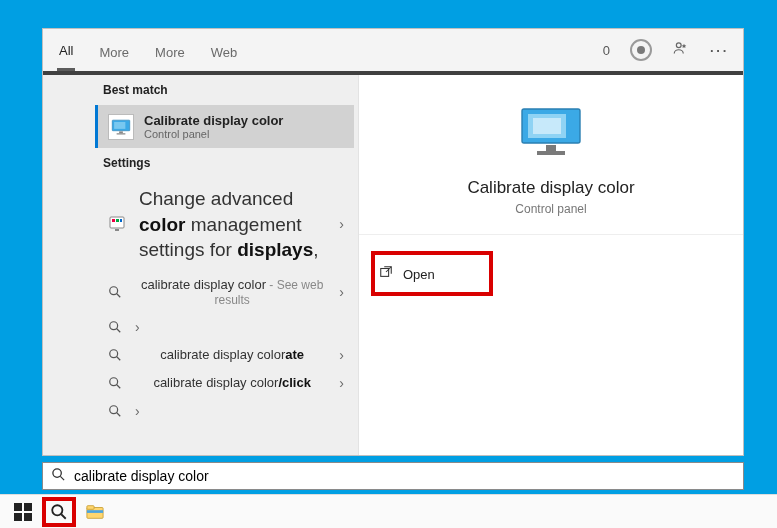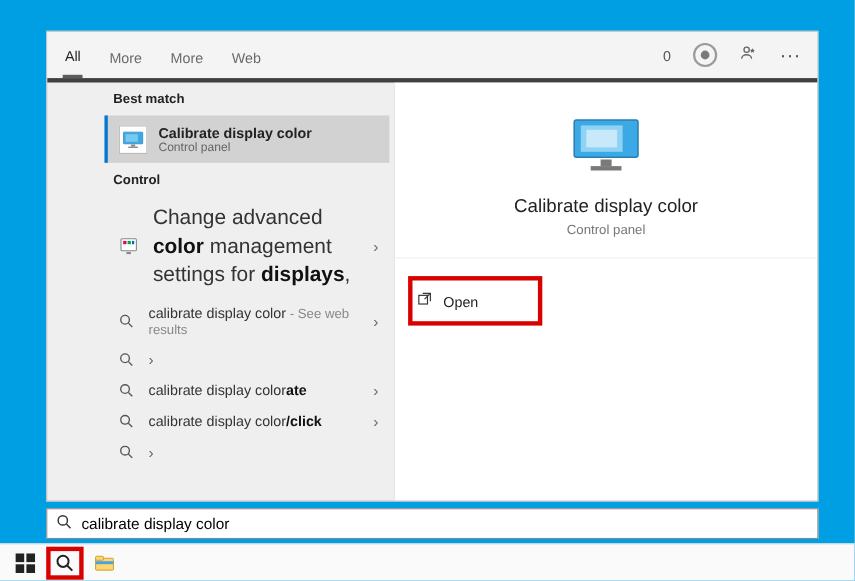--- a/index.html
+++ b/index.html
@@ -66,21 +66,21 @@
   .settings-item .icon { width: 24px; display: flex; justify-content: center; }
   .settings-item .label { flex: 1; font-size: 19px; color: #333; line-height: 1.35; }
   .chev { color: #6a6a6a; font-size: 14px; }
 
   .web-item {
     display: flex; align-items: center; gap: 10px;
     padding: 6px 10px; margin: 0 4px;
     cursor: pointer;
   }
   .web-item .mag { width: 20px; display: flex; justify-content: center; color: #555; }
-  .web-item .wtext { flex: 1; font-size: 13px; color: #333; }
+  .web-item .wtext { flex: 1; font-size: 13px; color: #333; text-align: center; }
   .web-item .wtext .hint { color: #888; font-size: 12px; }
 
   .preview {
     display: flex; flex-direction: column; align-items: center;
     padding: 30px 10px 18px;
     border-bottom: 1px solid #eee;
   }
   .monitor-lg svg { width: 64px; height: 54px; }
   .pv-title { font-size: 17px; margin-top: 16px; color: #222; }
   .pv-sub { font-size: 12px; color: #777; margin-top: 4px; }
@@ -154,21 +154,21 @@
               <rect x="13" y="21" width="6" height="3" fill="#888"></rect>
               <rect x="9" y="24" width="14" height="2" fill="#888"></rect>
             </svg>
         </span>
         <div>
           <div class="bm-title">Calibrate display color</div>
           <div class="bm-sub">Control panel</div>
         </div>
       </div>
 
-      <div class="section-header">Control</div>
+      <div class="section-header">Settings</div>
 
       <div id="settings-list">
           <div class="settings-item">
             <span class="icon">
               <svg width="18" height="18" viewBox="0 0 18 18">
                 <rect x="2" y="2" width="14" height="11" rx="1" fill="#fff" stroke="#888"></rect>
                 <rect x="4" y="4" width="3" height="3" fill="#e04"></rect>
                 <rect x="8" y="4" width="3" height="3" fill="#0a4"></rect>
                 <rect x="12" y="4" width="2" height="3" fill="#06c"></rect>
                 <rect x="7" y="14" width="4" height="2" fill="#888"></rect>

